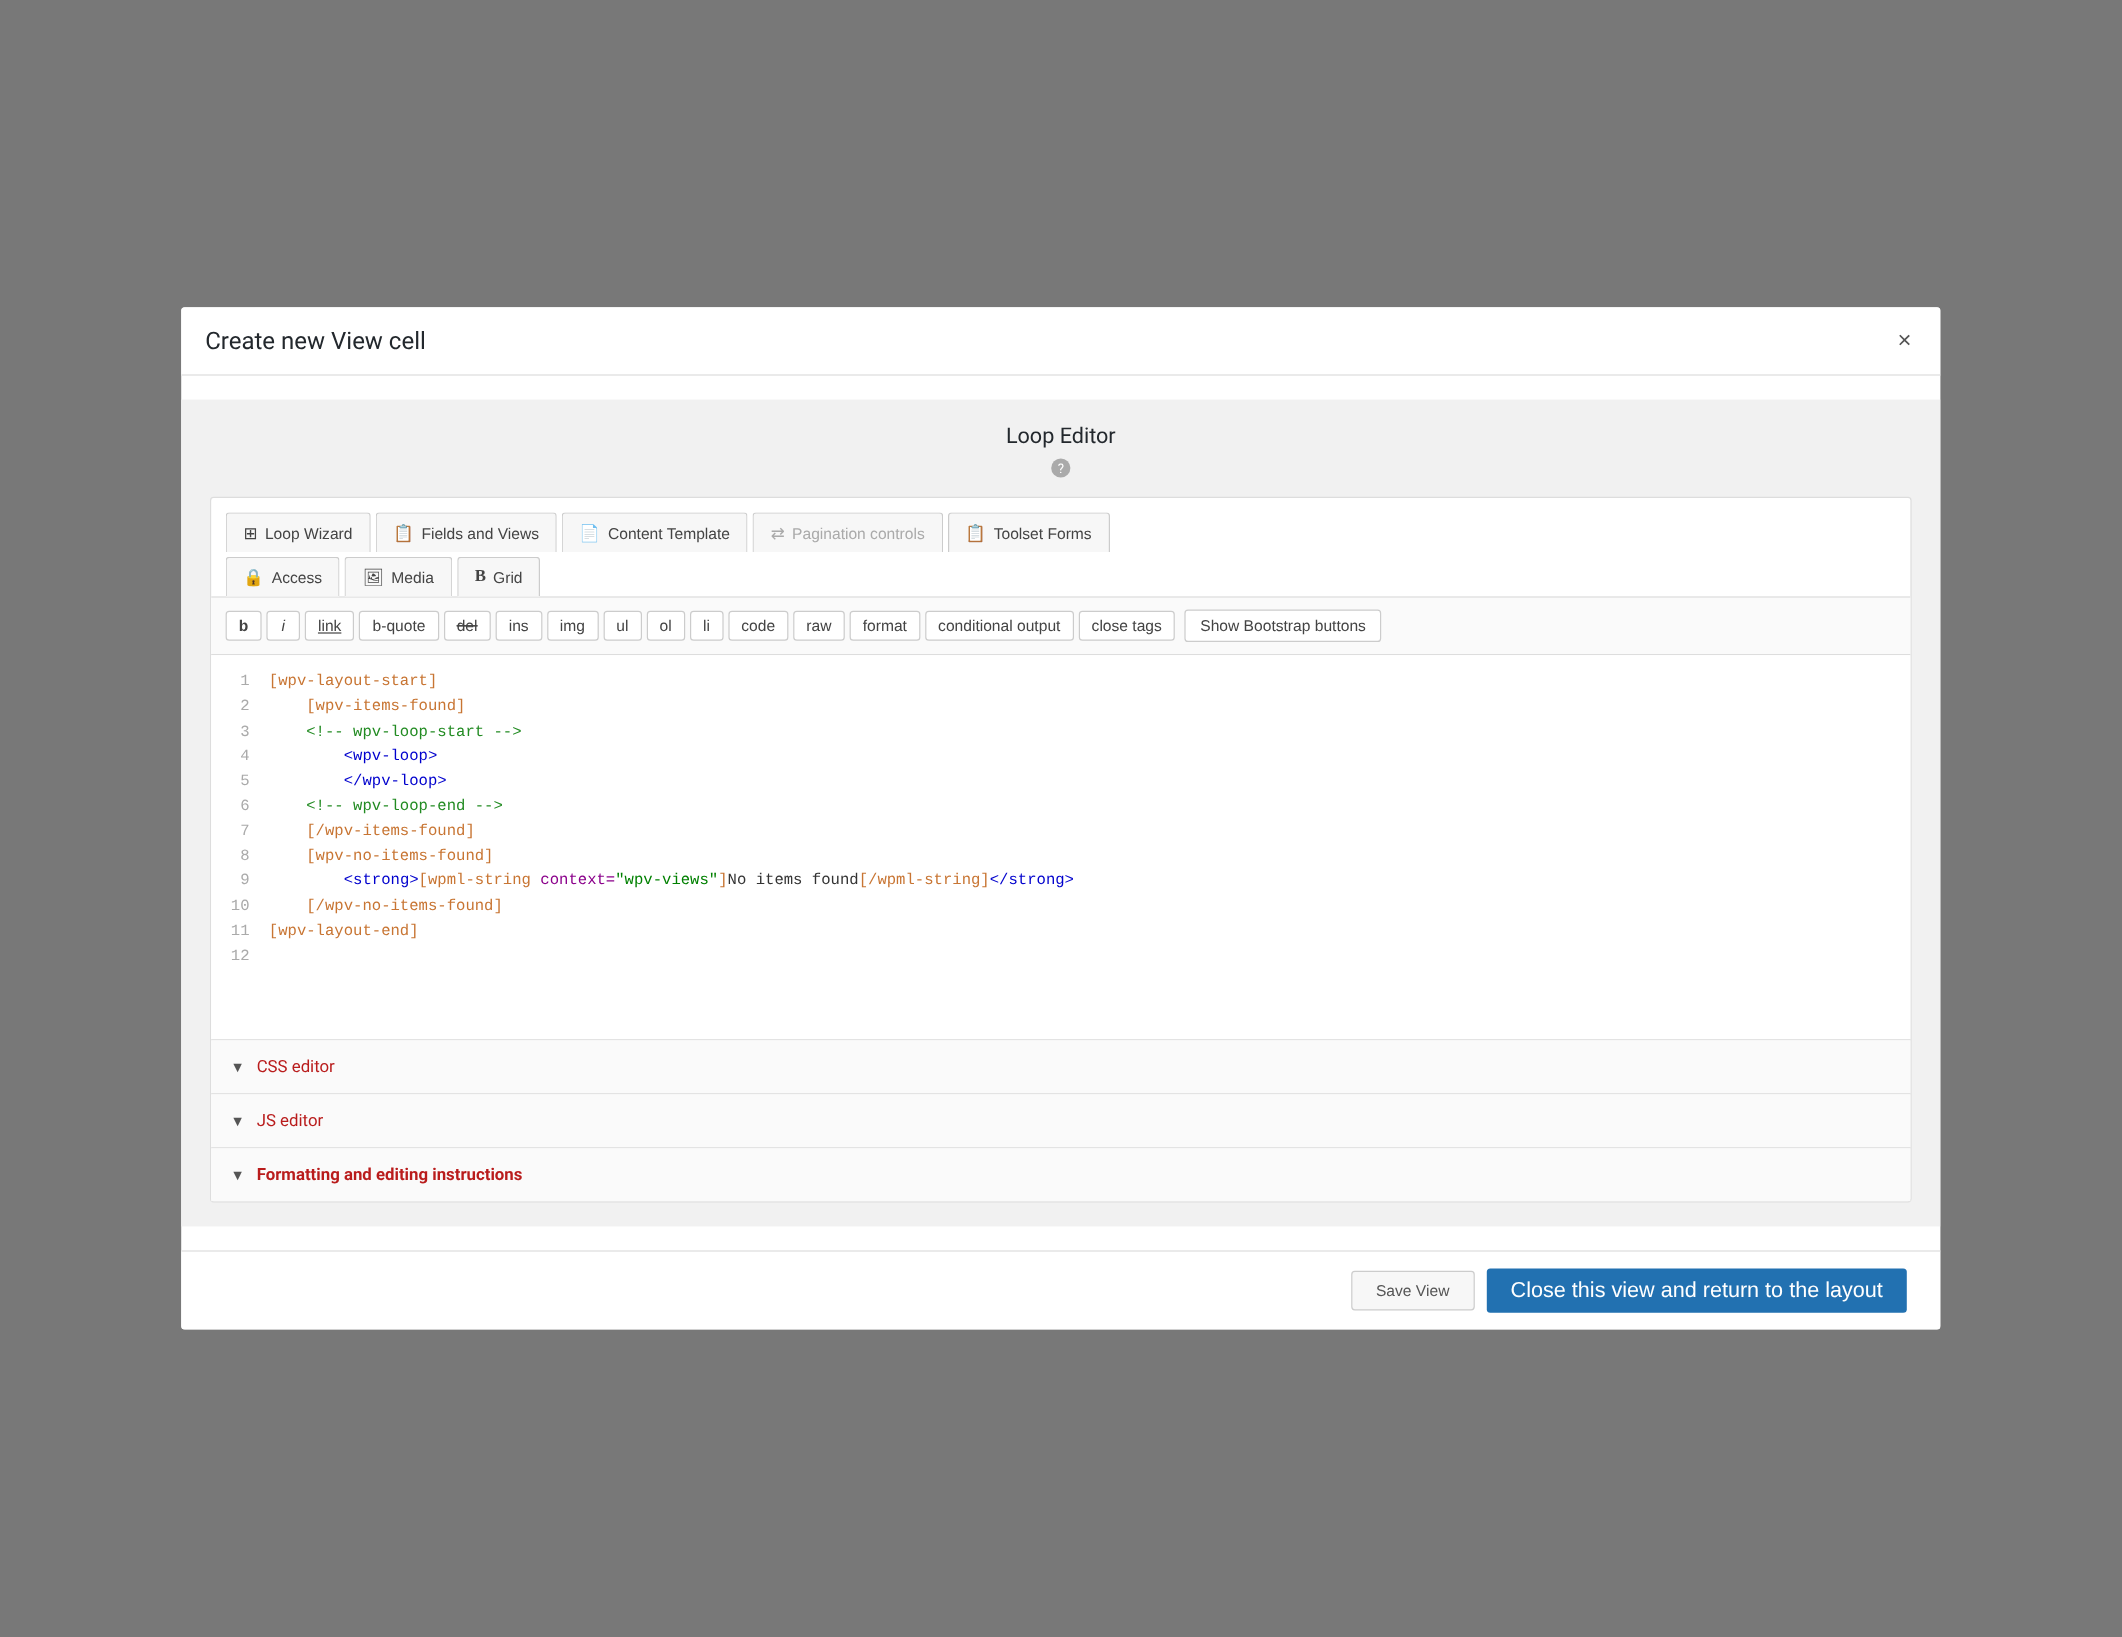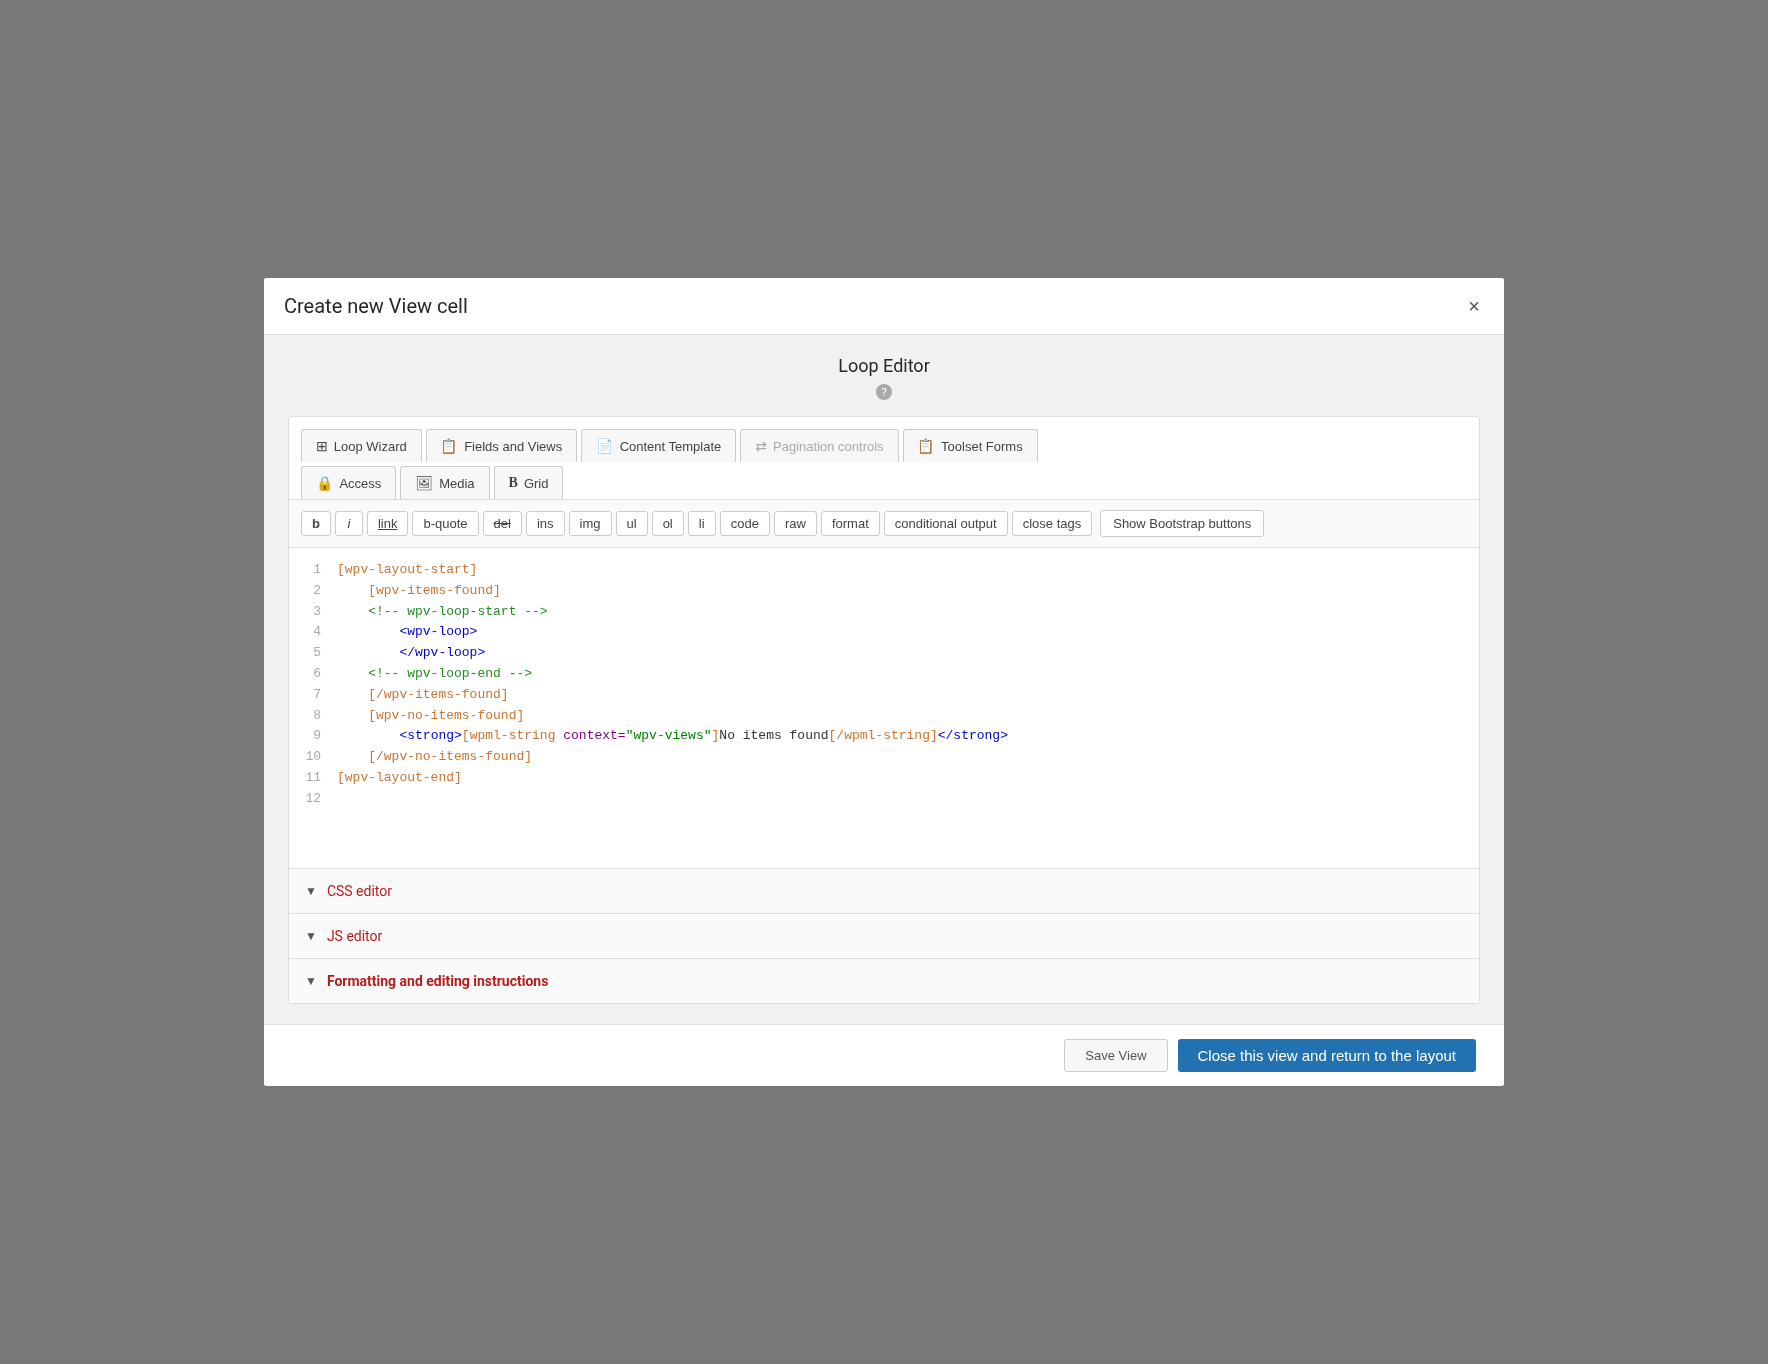--- a/index.html
+++ b/index.html
@@ -12,27 +12,28 @@
     .modal-overlay {
       position: fixed;
       inset: 0;
       background: rgba(0,0,0,0.5);
       display: flex;
       align-items: center;
       justify-content: center;
     }
     .modal {
       background: #fff;
-      width: 1240px;
+      width: 1466px;
       max-height: 960px;
       border-radius: 3px;
       display: flex;
       flex-direction: column;
       position: relative;
       overflow: hidden;
+      gap: 20px;
     }
     .modal-header {
       background: #fff;
       padding: 16px 20px;
       border-bottom: 1px solid #ddd;
       display: flex;
       align-items: center;
       justify-content: space-between;
     }
     .modal-title {
@@ -229,21 +230,21 @@
       border-radius: 3px;
       font-size: 13px;
       cursor: pointer;
     }
     .btn-close-view {
       padding: 8px 20px;
       border: none;
       background: #2271b1;
       color: #fff;
       border-radius: 3px;
-      font-size: 15px;
+      font-size: 18px;
       cursor: pointer;
     }
   </style>
 </head>
 <body>
 
 <div class="modal-overlay">
   <div class="modal">
 
     <div class="modal-header">

